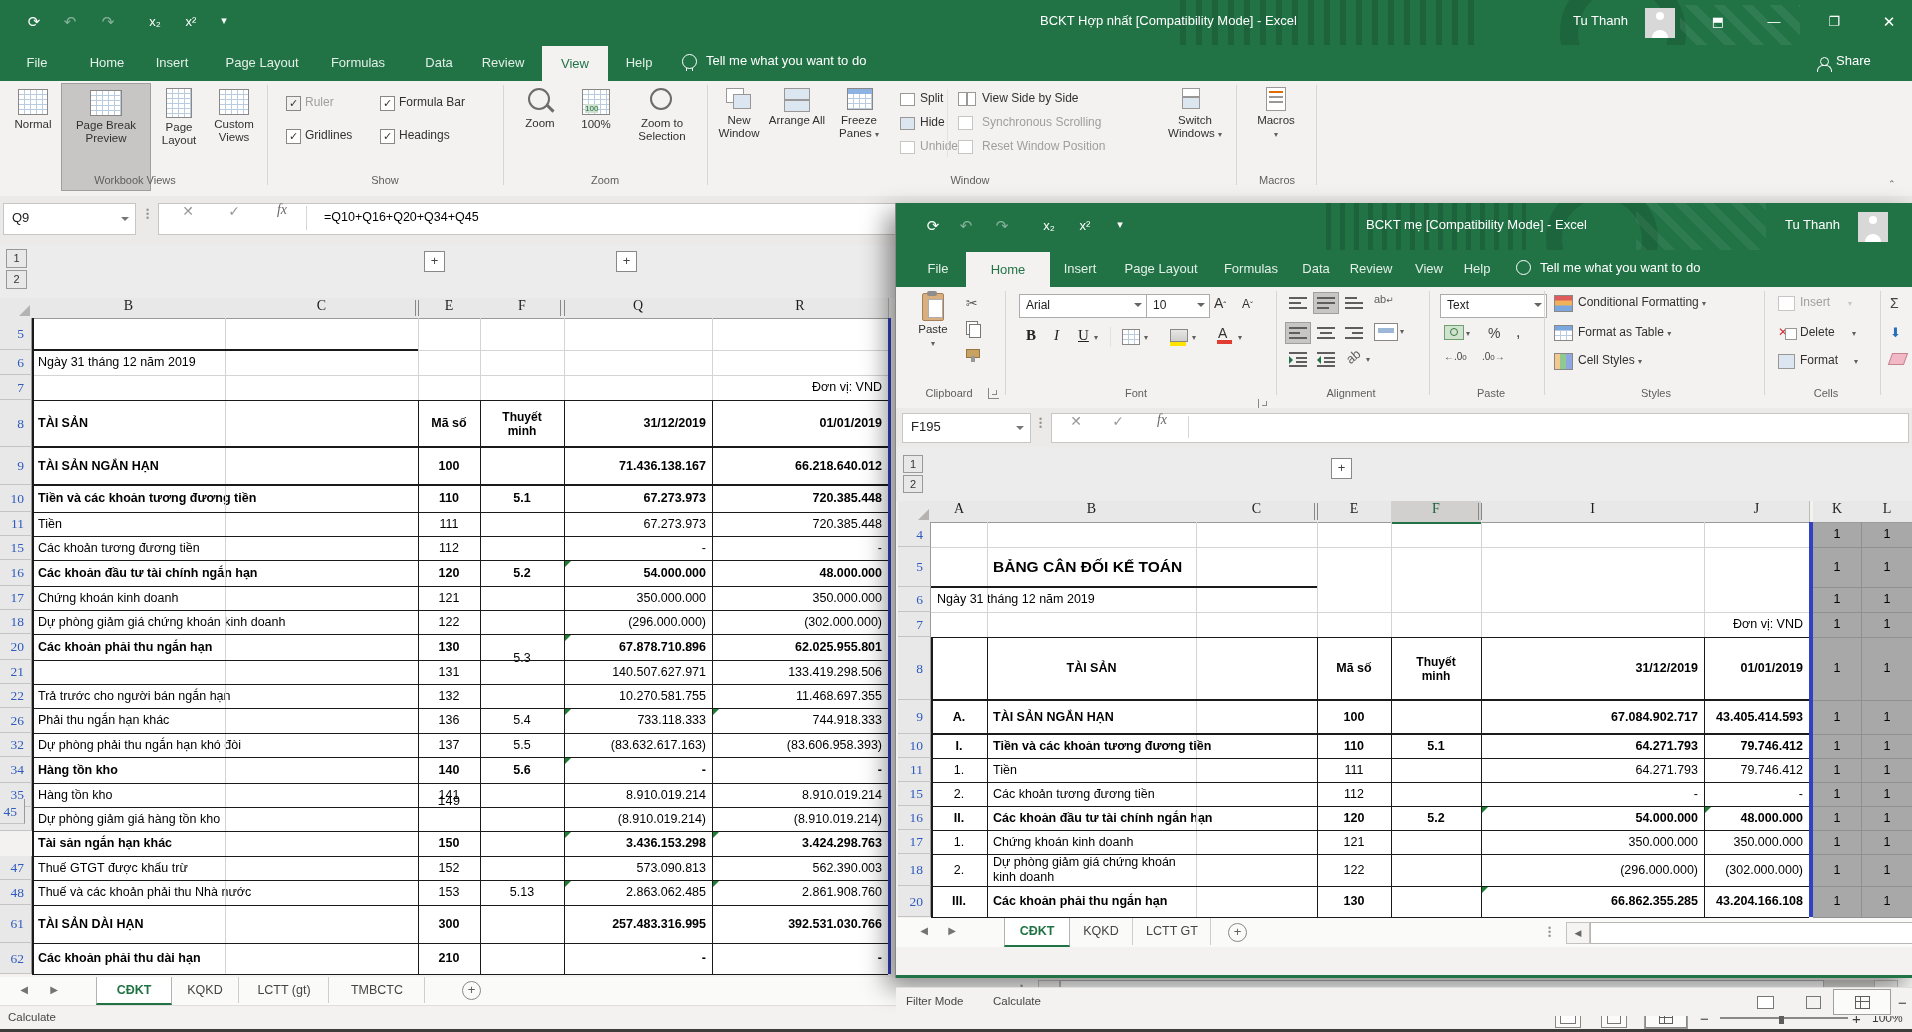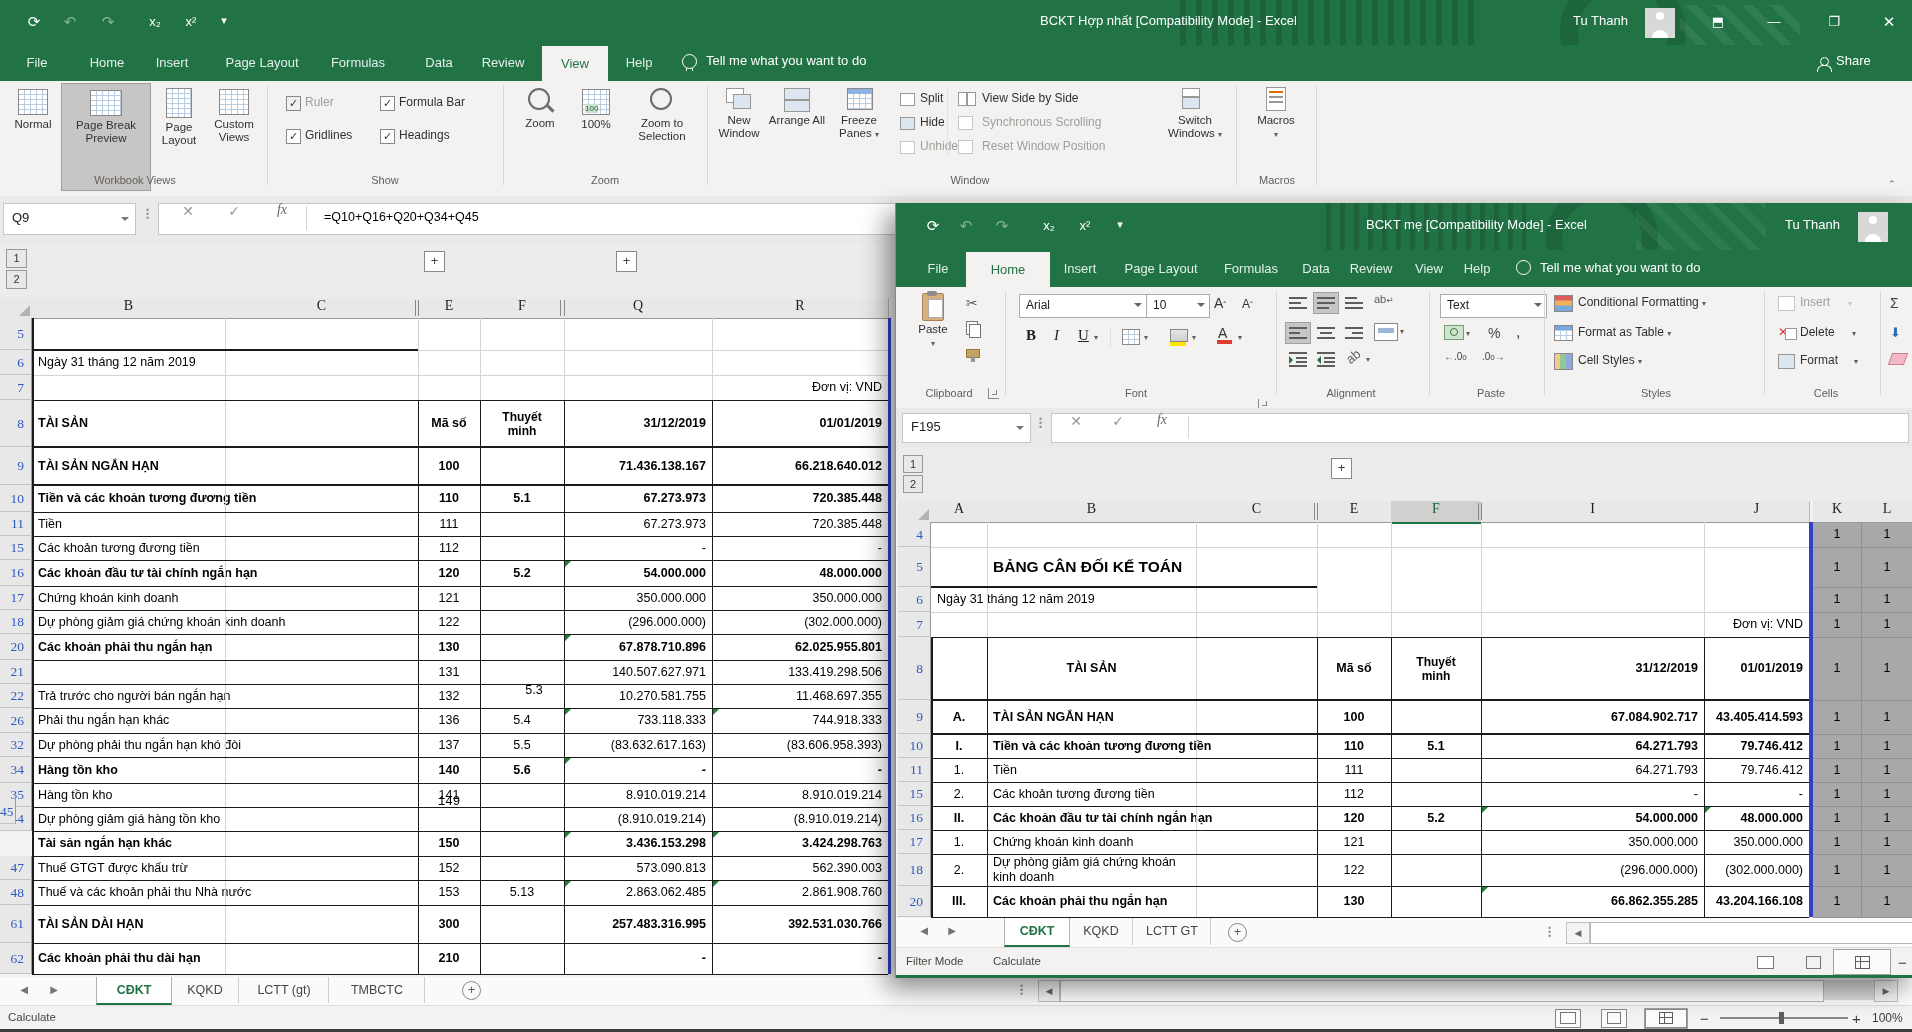--- a/index.html
+++ b/index.html
@@ -322,21 +322,21 @@
         <div class="abs cell" style="left: 564px; top: 610px; width: 142px; height: 24px; display: flex; align-items: center; justify-content: flex-end;">(296.000.000)</div>
         <div class="abs cell" style="left: 712px; top: 610px; width: 170px; height: 24px; display: flex; align-items: center; justify-content: flex-end;">(302.000.000)</div>
         <div class="abs rownum" style="left: 0px; top: 634px; width: 32px; height: 26px; line-height: 26px;">20</div>
         <div class="abs cell b" style="left: 38px; top: 634px; width: 380px; height: 26px; display: flex; align-items: center;">Các khoản phải thu ngắn hạn</div>
         <div class="abs cell b" style="left: 418px; top: 634px; width: 62px; height: 26px; display: flex; align-items: center; justify-content: center;">130</div>
         <div class="abs cell b" style="left: 564px; top: 634px; width: 142px; height: 26px; display: flex; align-items: center; justify-content: flex-end;">67.878.710.896</div>
         <div class="abs cell b" style="left: 712px; top: 634px; width: 170px; height: 26px; display: flex; align-items: center; justify-content: flex-end;">62.025.955.801</div>
         <div class="abs mark" style="left: 565px; top: 635px; width: 0px; height: 0px;"></div>
         <div class="abs rownum" style="left: 0px; top: 660px; width: 32px; height: 24px; line-height: 24px;">21</div>
         <div class="abs cell" style="left: 418px; top: 660px; width: 62px; height: 24px; display: flex; align-items: center; justify-content: center;">131</div>
-        <div class="abs cell" style="left: 480px; top: 678px; width: 84px; height: 24px; display: flex; align-items: center; justify-content: center; padding-left: 12px;">5.3</div>
+        <div class="abs cell" style="left: 480px; top: 646px; width: 84px; height: 24px; display: flex; align-items: center; justify-content: center;">5.3</div>
         <div class="abs cell" style="left: 564px; top: 660px; width: 142px; height: 24px; display: flex; align-items: center; justify-content: flex-end;">140.507.627.971</div>
         <div class="abs cell" style="left: 712px; top: 660px; width: 170px; height: 24px; display: flex; align-items: center; justify-content: flex-end;">133.419.298.506</div>
         <div class="abs rownum" style="left: 0px; top: 684px; width: 32px; height: 24px; line-height: 24px;">22</div>
         <div class="abs cell" style="left: 38px; top: 684px; width: 380px; height: 24px; display: flex; align-items: center;">Trả trước cho người bán ngắn hạn</div>
         <div class="abs cell" style="left: 418px; top: 684px; width: 62px; height: 24px; display: flex; align-items: center; justify-content: center;">132</div>
         <div class="abs cell" style="left: 564px; top: 684px; width: 142px; height: 24px; display: flex; align-items: center; justify-content: flex-end;">10.270.581.755</div>
         <div class="abs cell" style="left: 712px; top: 684px; width: 170px; height: 24px; display: flex; align-items: center; justify-content: flex-end;">11.468.697.355</div>
         <div class="abs rownum" style="left: 0px; top: 708px; width: 32px; height: 25px; line-height: 25px;">26</div>
         <div class="abs cell" style="left: 38px; top: 708px; width: 380px; height: 25px; display: flex; align-items: center;">Phải thu ngắn hạn khác</div>
         <div class="abs cell" style="left: 418px; top: 708px; width: 62px; height: 25px; display: flex; align-items: center; justify-content: center;">136</div>
@@ -361,21 +361,21 @@
         <div class="abs rownum" style="left: 0px; top: 783px; width: 32px; height: 24px; line-height: 24px;">35</div>
         <div class="abs cell" style="left: 38px; top: 783px; width: 380px; height: 24px; display: flex; align-items: center;">Hàng tồn kho</div>
         <div class="abs cell" style="left: 418px; top: 783px; width: 62px; height: 24px; display: flex; align-items: center; justify-content: center;">141</div>
         <div class="abs cell" style="left: 564px; top: 783px; width: 142px; height: 24px; display: flex; align-items: center; justify-content: flex-end;">8.910.019.214</div>
         <div class="abs cell" style="left: 712px; top: 783px; width: 170px; height: 24px; display: flex; align-items: center; justify-content: flex-end;">8.910.019.214</div>
         <div class="abs rownum" style="left: 0px; top: 807px; width: 32px; height: 24px; line-height: 24px;">44</div>
         <div class="abs cell" style="left: 38px; top: 807px; width: 380px; height: 24px; display: flex; align-items: center;">Dự phòng giảm giá hàng tồn kho</div>
         <div class="abs cell" style="left: 418px; top: 790px; width: 62px; height: 24px; display: flex; align-items: center; justify-content: center; font-family: Liberation Mono, monospace;">149</div>
         <div class="abs cell" style="left: 564px; top: 807px; width: 142px; height: 24px; display: flex; align-items: center; justify-content: flex-end;">(8.910.019.214)</div>
         <div class="abs cell" style="left: 712px; top: 807px; width: 170px; height: 24px; display: flex; align-items: center; justify-content: flex-end;">(8.910.019.214)</div>
-        <div class="abs rownum" style="left: 0px; top: 799px; width: 16px; height: 25px; line-height: 25px;">45</div>
+        <div class="abs rownum" style="left: 0px; top: 799px; width: 25px; height: 25px; line-height: 25px;">45</div>
         <div class="abs cell b" style="left: 38px; top: 831px; width: 380px; height: 25px; display: flex; align-items: center;">Tài sản ngắn hạn khác</div>
         <div class="abs cell b" style="left: 418px; top: 831px; width: 62px; height: 25px; display: flex; align-items: center; justify-content: center;">150</div>
         <div class="abs cell b" style="left: 564px; top: 831px; width: 142px; height: 25px; display: flex; align-items: center; justify-content: flex-end;">3.436.153.298</div>
         <div class="abs cell b" style="left: 712px; top: 831px; width: 170px; height: 25px; display: flex; align-items: center; justify-content: flex-end;">3.424.298.763</div>
         <div class="abs mark" style="left: 565px; top: 832px; width: 0px; height: 0px;"></div>
         <div class="abs mark" style="left: 713px; top: 832px; width: 0px; height: 0px;"></div>
         <div class="abs rownum" style="left: 0px; top: 856px; width: 32px; height: 24px; line-height: 24px;">47</div>
         <div class="abs cell" style="left: 38px; top: 856px; width: 380px; height: 24px; display: flex; align-items: center;">Thuế GTGT được khấu trừ</div>
         <div class="abs cell" style="left: 418px; top: 856px; width: 62px; height: 24px; display: flex; align-items: center; justify-content: center;">152</div>
         <div class="abs cell" style="left: 564px; top: 856px; width: 142px; height: 24px; display: flex; align-items: center; justify-content: flex-end;">573.090.813</div>
@@ -842,21 +842,21 @@
     <div class="abs snav" style="left:46px;top:0;width:20px">▶</div>
     <div class="abs stab active" style="left:108px;top:0;width:64px;height:27px">CĐKT</div>
     <div class="abs stab" style="left:174px;top:0;width:62px;height:27px">KQKD</div>
     <div class="abs stab" style="left:238px;top:0;width:76px;height:27px">LCTT GT</div>
     <div class="abs" style="left:332px;top:5px;width:17px;height:17px;border:1px solid #8a8886;border-radius:50%;color:#605e5c;font-size:13px;line-height:16px;text-align:center">+</div>
     <div class="abs dots3" style="left:652px;top:8px">•<br>•<br>•</div>
     <div class="abs scroll-box" style="left:670px;top:4px;width:22px;height:20px;line-height:20px">◀</div>
     <div class="abs scroll-thumb" style="left:694px;top:4px;width:322px;height:20px"></div>
   </div>
 
-  <div class="abs statusbar" style="left:0;top:744px;width:1017px;height:28px">
+  <div class="abs statusbar" style="left:0;top:784px;width:1017px;height:28px">
     <div class="abs" style="left:10px;top:7px">Filter Mode</div>
     <div class="abs" style="left:97px;top:7px">Calculate</div>
     <div class="abs vico" style="left:856px;top:5px;width:26px;height:18px;border:none;background:none">
           <div class="tblico" style="width:15px;height:11px;margin:3px auto;border-color:#797775;background-size:5px 4px"></div>
         </div>
     <div class="abs vico" style="left:904px;top:5px;width:26px;height:18px;border:none;background:none">
           <div style="width:13px;height:11px;border:1px solid #797775;margin:3px auto"></div>
         </div>
     <div class="abs vico pressed" style="left:938px;top:2px;width:56px;height:24px;border:none">
           <div style="width:13px;height:11px;border:1px solid #605e5c;margin:6px auto;background:linear-gradient(to right,transparent 4px,#605e5c 4px,#605e5c 5px,transparent 5px),linear-gradient(to bottom,transparent 4px,#605e5c 4px,#605e5c 5px,transparent 5px)"></div>

